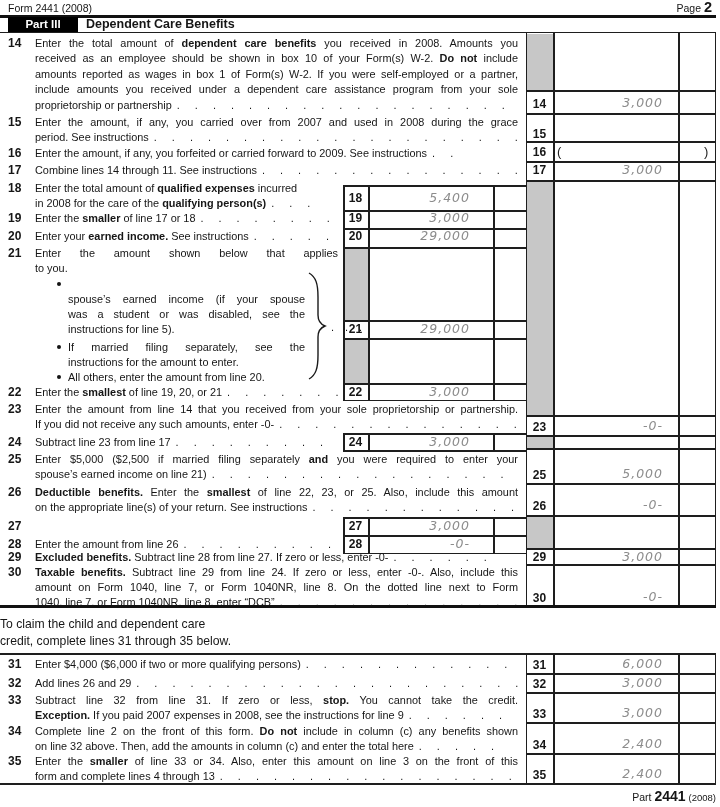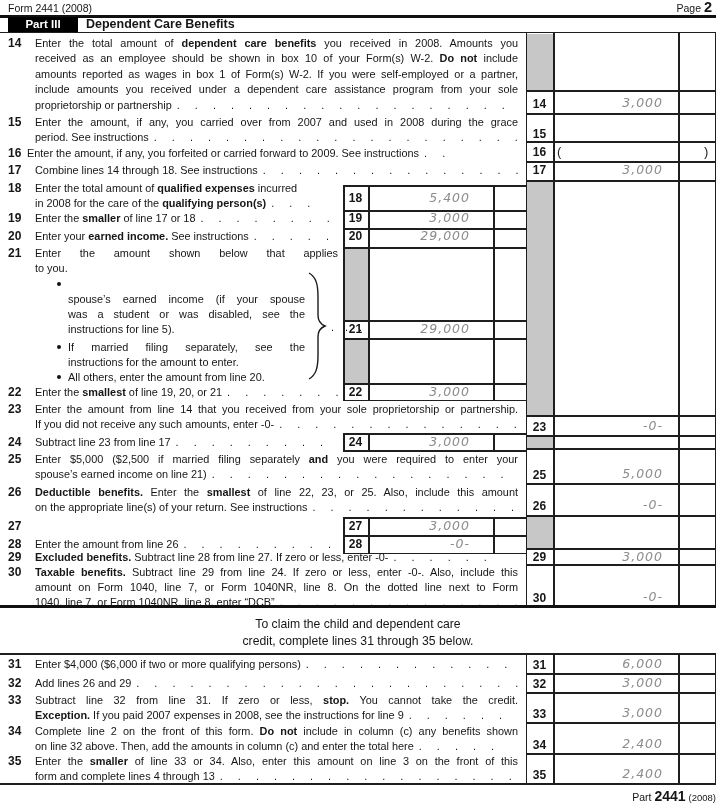--- a/index.html
+++ b/index.html
@@ -17,21 +17,21 @@
   .la{text-align:left}
   .val{position:absolute;font-family:"DejaVu Sans",sans-serif;font-style:italic;color:#8c8c8c;
        font-size:12.5px;letter-spacing:1px;text-align:right;line-height:15px;height:16px}
   .bullet{position:absolute;width:4px;height:4px;border-radius:50%;background:#141414}
   .paren{position:absolute;font-size:13px;line-height:15px;color:#222}
   .partbox{position:absolute;left:8px;top:17px;width:70px;height:15px;background:#000;color:#fff;
            font-weight:700;font-size:11.5px;line-height:15px;text-align:center}
   .parttitle{position:absolute;left:86px;top:17px;font-weight:700;font-size:12.5px;line-height:15px}
   .hdr{position:absolute;font-size:10.5px;line-height:13px}
   .pgno{font-size:14.5px;font-weight:700}
-  .note{position:absolute;left:0;width:716px;text-align:center;font-size:12.2px;line-height:16px}
+  .note{position:absolute;left:0;width:716px;text-align:left;font-size:12.2px;line-height:16px}
   .ftr{position:absolute;right:4px;top:788px;font-size:10.5px}
   .ftrnum{font-size:14px;font-weight:700}
   .ftryr{font-size:9.5px}
   svg.brk{position:absolute;left:306px;top:271px}
 </style>
 </head>
 <body>
 
 <div class="page">
 
@@ -104,27 +104,27 @@
   <div class="num" style="left:526px;top:97px;width:27px">14</div>
   <div class="val" style="left:555px;top:95px;width:108px">3,000</div>
 
   <div class="num la" style="left:8px;top:115px;width:26px">15</div>
   <div class="tl just" style="left:35px;top:115px;width:483px"><span>Enter the amount, if any, you carried over from 2007 and used in 2008 during the grace</span></div>
   <div class="tl" style="left:35px;top:130px;width:483px"><span>period. See instructions</span><span class="ldr">. . . . . . . . . . . . . . . . . . . . . . . . .</span></div>
   <div class="num" style="left:526px;top:127px;width:27px">15</div>
   <div class="val" style="left:555px;top:124px;width:108px"></div>
 
   <div class="num la" style="left:8px;top:146px;width:26px">16</div>
-  <div class="tl" style="left:27px;top:146px;width:483px"><span>Enter the amount, if any, you forfeited or carried forward to 2009. See instructions</span><span class="ldr">. .</span></div>
+  <div class="tl" style="left:35px;top:146px;width:483px"><span>Enter the amount, if any, you forfeited or carried forward to 2009. See instructions</span><span class="ldr">. .</span></div>
   <div class="num" style="left:526px;top:145px;width:27px">16</div>
   <div class="paren" style="left:557px;top:144px">(</div>
   <div class="paren" style="left:704px;top:144px">)</div>
 
   <div class="num la" style="left:8px;top:163px;width:26px">17</div>
-  <div class="tl" style="left:35px;top:163px;width:483px"><span>Combine lines 14 through 18. See instructions</span><span class="ldr">. . . . . . . . . . . . . . . . . .</span></div>
+  <div class="tl" style="left:35px;top:163px;width:483px"><span>Combine lines 14 through 11. See instructions</span><span class="ldr">. . . . . . . . . . . . . . . . . .</span></div>
   <div class="num" style="left:526px;top:163px;width:27px">17</div>
   <div class="val" style="left:555px;top:162px;width:108px">3,000</div>
 
   <div class="num la" style="left:8px;top:181px;width:26px">18</div>
   <div class="tl" style="left:35px;top:181px;width:303px"><span>Enter the total amount of </span><span class="b">qualified expenses</span><span> incurred</span></div>
   <div class="tl" style="left:35px;top:196px;width:303px"><span>in 2008 for the care of the </span><span class="b">qualifying person(s)</span><span class="ldr">. . .</span></div>
   <div class="num" style="left:343px;top:191px;width:25px">18</div>
   <div class="val" style="left:370px;top:190px;width:100px">5,400</div>
 
   <div class="num la" style="left:8px;top:211px;width:26px">19</div>

